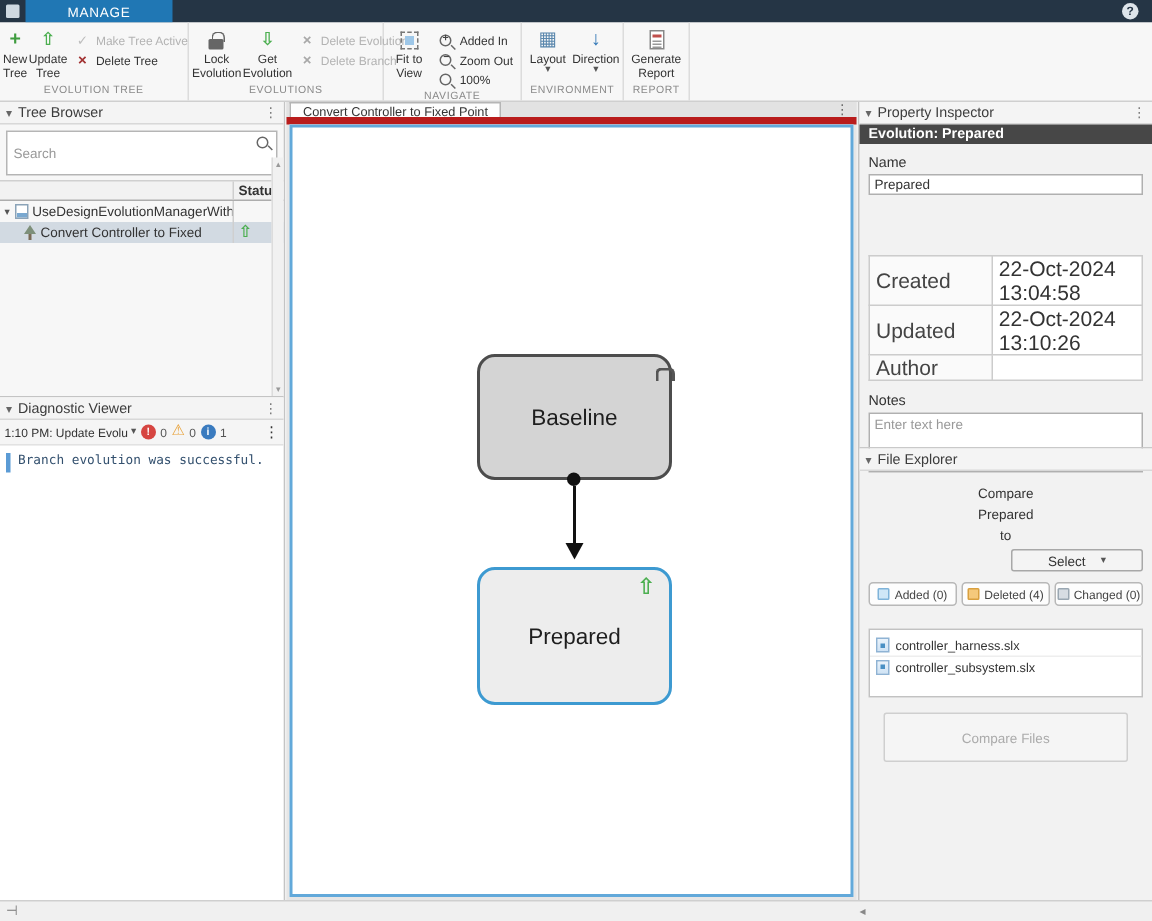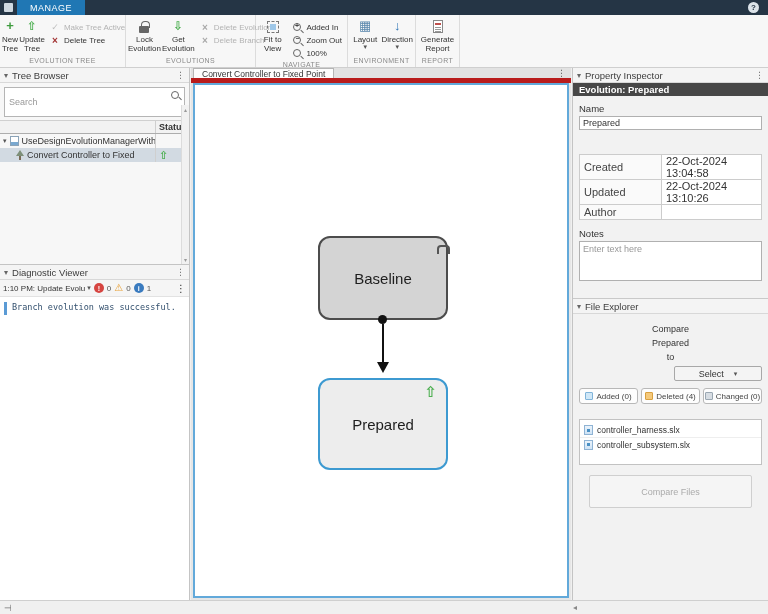--- a/index.html
+++ b/index.html
@@ -3,21 +3,21 @@
 <meta charset="utf-8">
 <style>
   * { margin:0; padding:0; box-sizing:border-box; }
   html,body { width:768px; height:614px; overflow:hidden;
     font-family:"Liberation Sans","DejaVu Sans",sans-serif; font-size:10px; color:#333; background:#fff; }
   #app { position:relative; width:768px; height:614px; background:#f0f0f0; }
 
   
   .titlebar { position:absolute; top:0; left:0; right:0; height:15px; background:#253545; display:flex; align-items:center; }
   .app-icon { width:9px; height:9px; background:#cfd8e0; border-radius:1px; margin:0 4px 0 4px; }
-  .manage-tab { height:15px; background:#2077b4; color:#fff; font-size:9px; letter-spacing:.5px; padding:0 13px; display:flex; align-items:center; }
+  .manage-tab { height:15px; background:#2077b4; color:#fff; font-size:9px; letter-spacing:.5px; padding:0 28px; display:flex; align-items:center; }
   .help-btn { position:absolute; right:9px; top:2px; width:11px; height:11px; border-radius:50%; background:#dde4ea; color:#253545; font-size:8px; font-weight:bold; display:flex; align-items:center; justify-content:center; }
 
   
   .ribbon { position:absolute; top:15px; left:0; right:0; height:53px; background:#f7f7f7; border-bottom:1px solid #cfcfcf; display:flex; }
   .rgroup { position:relative; border-right:1px solid #dcdcdc; display:flex; flex-direction:column; flex:0 0 auto; }
   .rgroup-content { flex:1; display:flex; align-items:flex-start; padding:2px 2px 0 2px; gap:1px; }
   .rgroup-label { height:12px; text-align:center; font-size:7px; color:#8a8a8a; letter-spacing:.4px; line-height:12px; white-space:nowrap; }
   .rfill { flex:1 1 auto; }
   .btn-large { width:34px; display:flex; flex-direction:column; align-items:center; text-align:center; font-size:8px; line-height:1.15; padding-top:2px; cursor:default; }
   .btn-large .ico { height:15px; display:flex; align-items:center; justify-content:center; margin-bottom:1px; }
@@ -102,21 +102,21 @@
   .conn-dot { position:absolute; left:183px; top:230px; width:9px; height:9px; background:#111; border-radius:50%; }
   .conn-line { position:absolute; left:186.5px; top:239px; width:2px; height:40px; background:#111; }
   .conn-arrow { position:absolute; left:181.5px; top:277px; width:0; height:0; border-left:6px solid transparent; border-right:6px solid transparent; border-top:11px solid #111; }
 
   
   .right-panel { position:absolute; left:572px; top:68px; right:0; bottom:14px; background:#f2f2f2; border-left:1px solid #c4c4c4; }
   .pi-darkbar { height:13px; background:#474747; color:#fff; font-weight:bold; font-size:9.5px; display:flex; align-items:center; padding:0 6px; }
   .pi-content { padding:4px 6px; }
   .field-label { font-size:9.5px; color:#333; margin:3px 0 2px; }
   .name-input { width:100%; height:14px; border:1px solid #b0b0b0; font-size:9px; padding:0 3px; font-family:inherit; color:#333; background:#fff; }
-  .meta-table { width:100%; border-collapse:collapse; margin-top:24px; font-size:11px; }
+  .meta-table { width:100%; border-collapse:collapse; margin-top:40px; font-size:14px; }
   .meta-table td { border:1px solid #ccc; height:15px; padding:0 4px; background:#fff; }
   .meta-table td.mlabel { width:45%; background:#fafafa; color:#444; }
   .notes-area { width:100%; height:40px; border:1px solid #b0b0b0; resize:none; font-size:9px; font-family:inherit; padding:2px 3px; color:#333; background:#fff; }
   .notes-area::placeholder, .name-input::placeholder, .search-box input::placeholder { color:#999; }
   .fe-section { position:absolute; top:230px; left:0; right:0; bottom:0; border-top:1px solid #c9c9c9; }
   .compare-row { display:flex; align-items:center; gap:4px; padding:10px 6px 4px; font-size:9px; color:#333;flex-direction:column; }
   .select-btn { margin-left:auto; width:88px; height:15px; background:#f4f4f4; border:1px solid #a8a8a8; border-radius:2px; display:flex; align-items:center; justify-content:center; gap:10px; font-size:9px; color:#333; }
   .select-btn .dd-arrow { font-size:7px; }
   .chips { display:flex; gap:3px; padding:3px 6px; }
   .chip { flex:1; height:16px; border:1px solid #b8b8b8; border-radius:3px; background:#fdfdfd; display:flex; align-items:center; justify-content:center; gap:3px; font-size:8px; color:#444; white-space:nowrap; }

